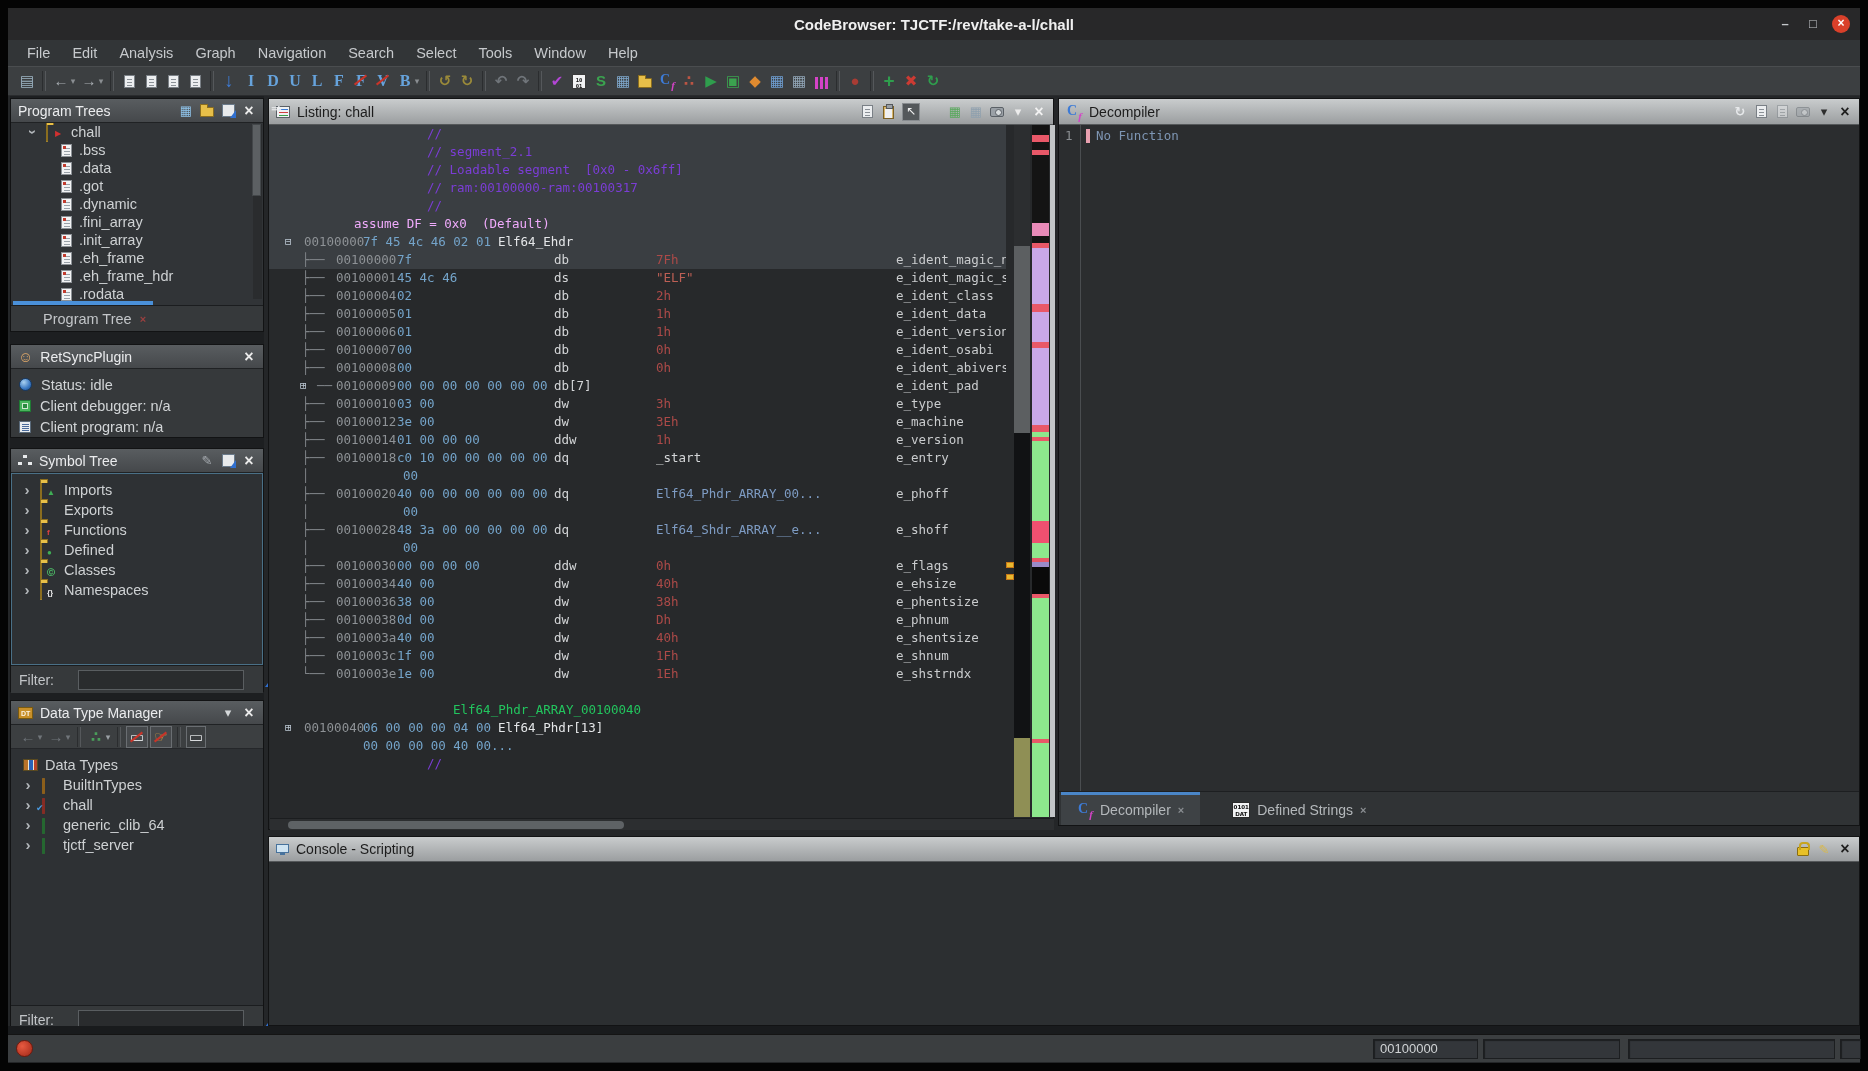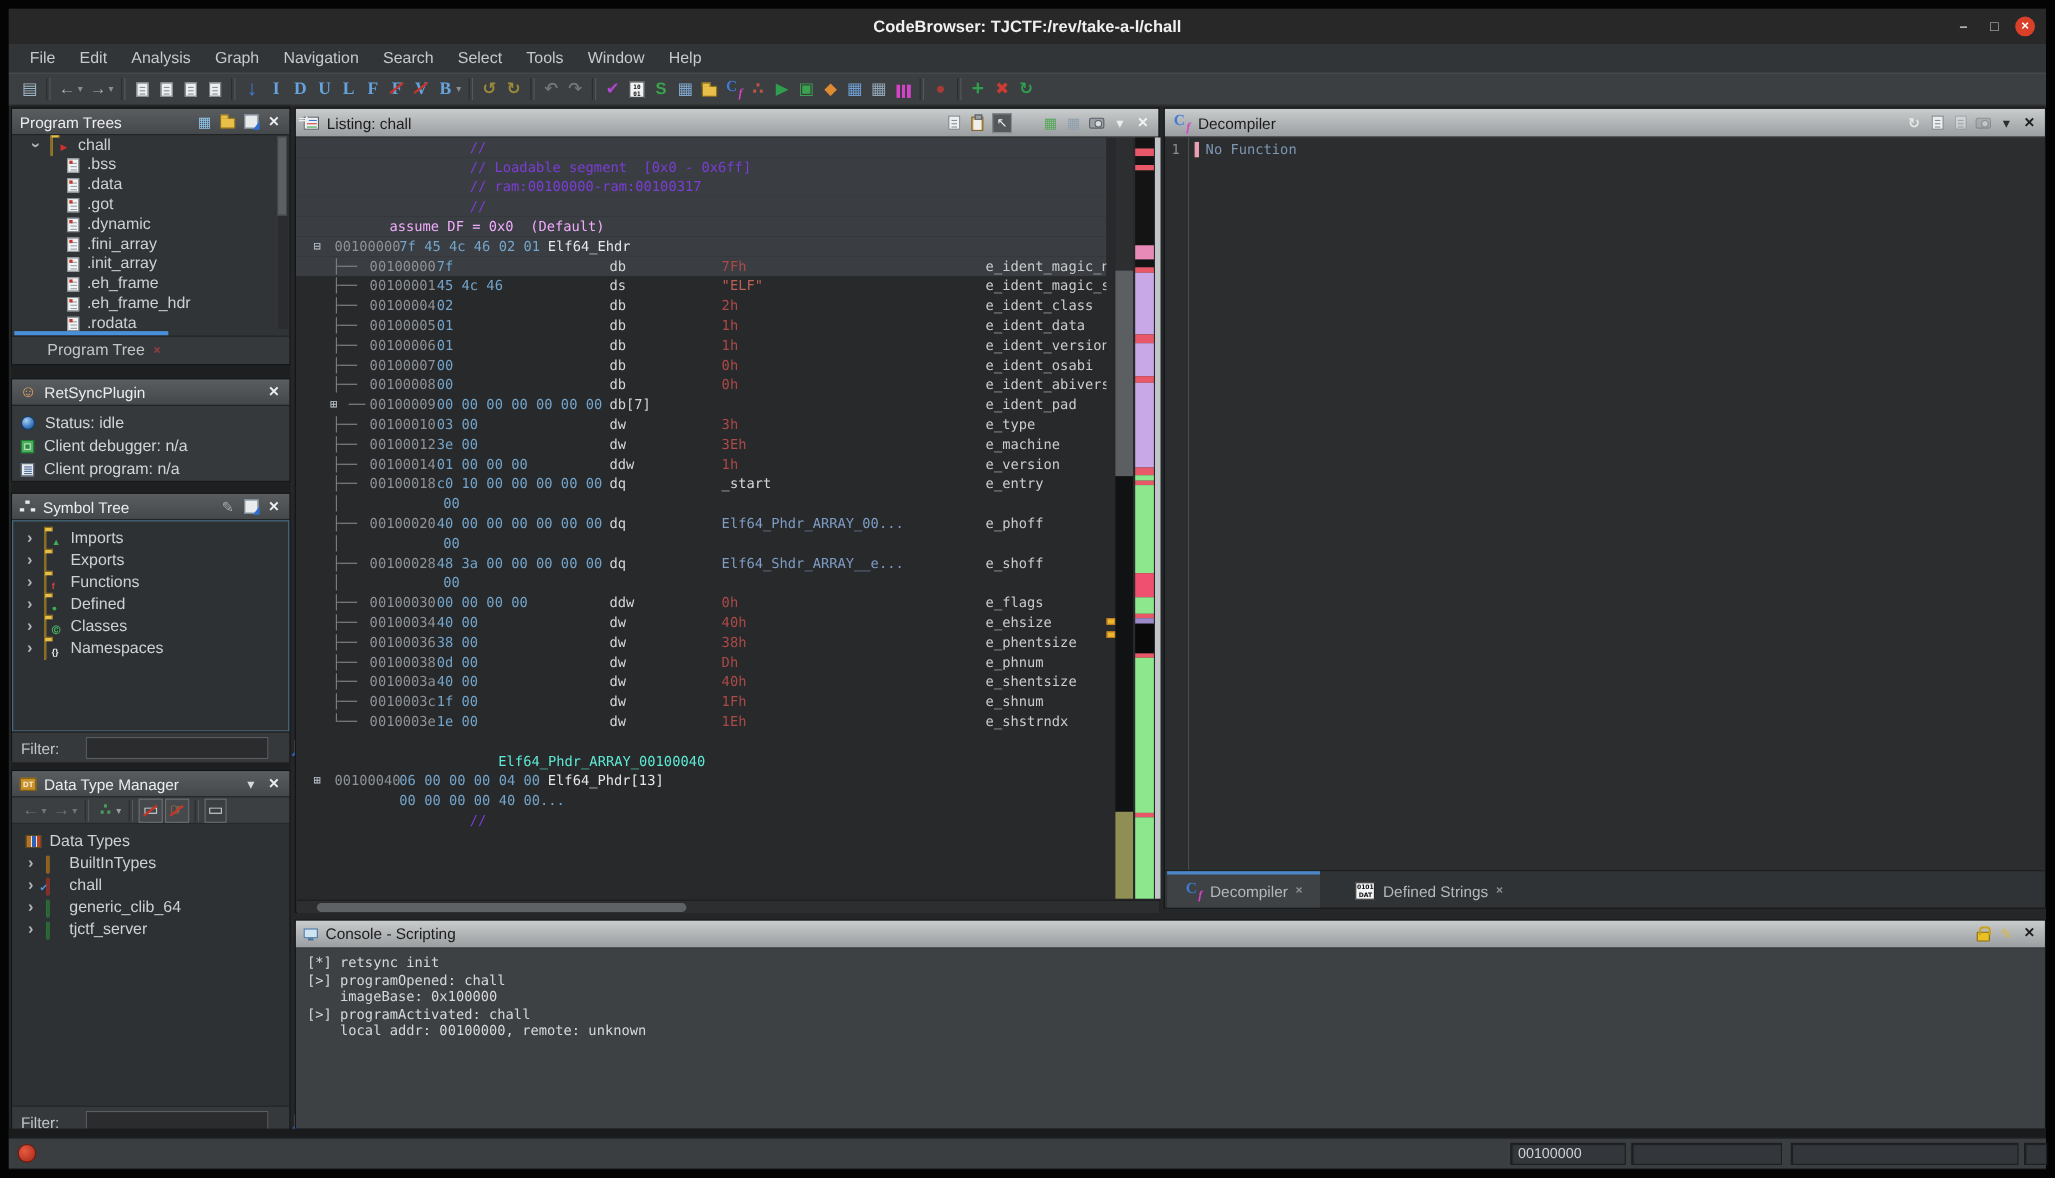--- a/index.html
+++ b/index.html
@@ -123,21 +123,21 @@
 .row-field .c-mn{left:285px;color:#d4d6d8}
 .row-field .c-op{left:387px}
 .row-field .c-field{left:627px;color:#caccce}
 .row-struct .c-addr{left:35px;color:#8e9296}
 .row-struct .c-bytes{left:94px;color:#74a4ca}
 .row-struct .c-name{left:229px;color:#e4e6e8}
 .row-sbytes .c-bytes{left:94px;color:#74a4ca}
 .row-cont .c-bytes{left:134px;color:#74a4ca}
 .row-comment .c-text{left:158px;color:#7b3dd6}
 .row-assume .c-text{left:85px;color:#f0abfc}
-.row-label .c-text{left:184px;color:#5eead4}
+.row-label .c-text{left:184px;color:#22c55e}
 .op-sca{color:#ac4a48}.op-str{color:#bd5f55}.op-sym{color:#d4d6d8}.op-ref{color:#7e9cc4}
 #listing-cursor{position:absolute;left:2px;top:2px;color:#eceef0;font-size:13px;font-weight:bold;z-index:3}
 #marker-margin{position:absolute;left:737px;top:26px;width:8px;height:692px;background:#27292b}
 .bmark{position:absolute;left:0;width:8px;height:6px;background:#e8b830;border:1px solid #c87818}
 #colbarA{position:absolute;left:745px;top:26px;width:16px;height:692px}
 #colbarB{position:absolute;left:763px;top:26px;width:17px;height:692px}
 .cseg{width:100%}
 #listing-vscroll{position:absolute;left:781px;top:26px;width:5px;height:692px;background:#c2c5c7}
 #listing-hscroll{position:absolute;left:1px;top:719px;width:784px;height:12px;background:#2c2e30;border-top:1px solid #1b1d1f}
 #listing-hthumb{position:absolute;left:18px;top:2px;width:336px;height:8px;background:#5e6265;border-radius:4px}
@@ -735,20 +735,31 @@
         <span class="c-tree"></span>
         <span class="c-addr"></span>
         <span class="c-bytes"></span>
         <span class="c-mn"></span>
         <span class="c-op"></span>
         <span class="c-field"></span>
         <span class="c-text">//</span>
         <span class="c-name"></span>
       </div>
 
+      <div class="lrow row-comment hl">
+        <span class="c-exp"></span>
+        <span class="c-tree"></span>
+        <span class="c-addr"></span>
+        <span class="c-bytes"></span>
+        <span class="c-mn"></span>
+        <span class="c-op"></span>
+        <span class="c-field"></span>
+        <span class="c-text">// segment_2.1</span>
+        <span class="c-name"></span>
+      </div>
 
       <div class="lrow row-comment hl">
         <span class="c-exp"></span>
         <span class="c-tree"></span>
         <span class="c-addr"></span>
         <span class="c-bytes"></span>
         <span class="c-mn"></span>
         <span class="c-op"></span>
         <span class="c-field"></span>
         <span class="c-text">// Loadable segment  [0x0 - 0x6ff]</span>
@@ -1267,28 +1278,20 @@
         <span class="gi bold" style="color: rgb(216, 184, 74);">
           <i style="font-style:normal">✎</i>
           <i style="font-style:normal"></i>
         </span>
         <span class="gi xb" style="color: rgb(30, 30, 30);">
           <i style="font-style:normal">×</i>
           <i style="font-style:normal"></i>
         </span>
       </span>
   </div>
-  <div id="console-body">
-
-  <div class="cline">[*] retsync init</div>
-      <div class="cline">[&gt;] programOpened: chall</div>
-      <div class="cline">    imageBase: 0x100000</div>
-      <div class="cline">[&gt;] programActivated: chall</div>
-      <div class="cline">    local addr: 00100000, remote: unknown</div>
-    </div>
 </div>
 
 <div id="gap-strip"></div>
 
 <div id="statusbar">
   <div id="ghidra-logo"></div>
   <div class="sfield" id="sf0">00100000</div>
   <div class="sfield" id="sf1"></div>
   <div class="sfield" id="sf2"></div>
   <div class="sfield" id="sf3"></div>

